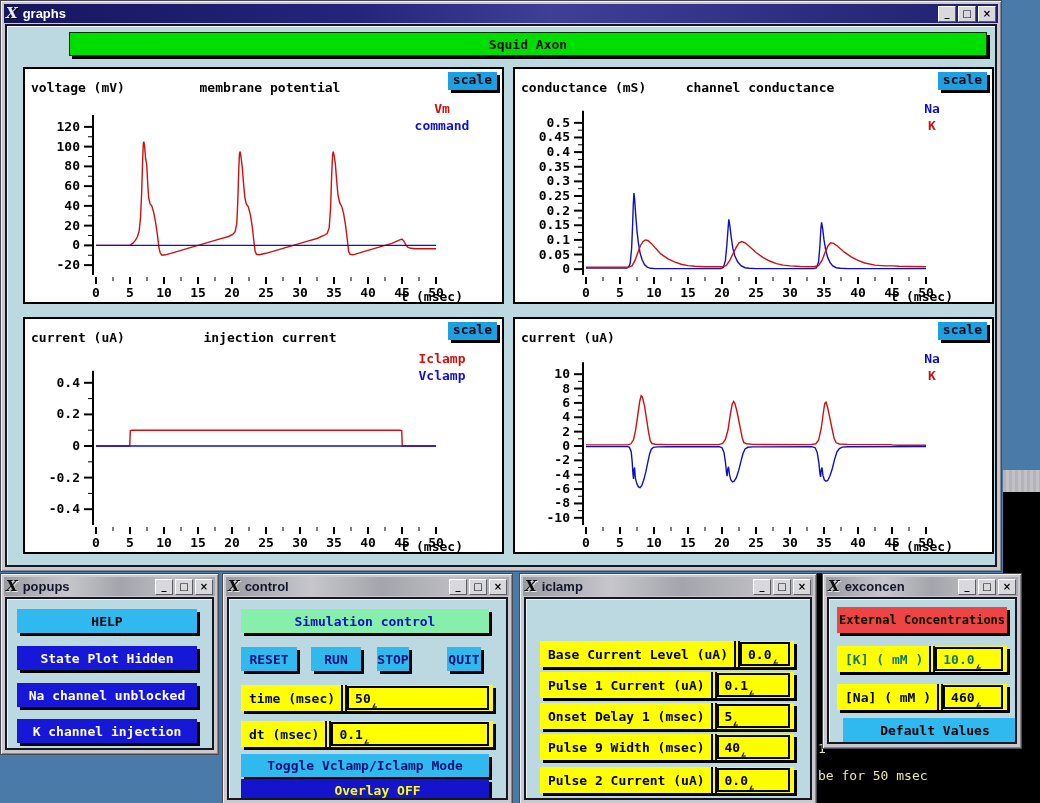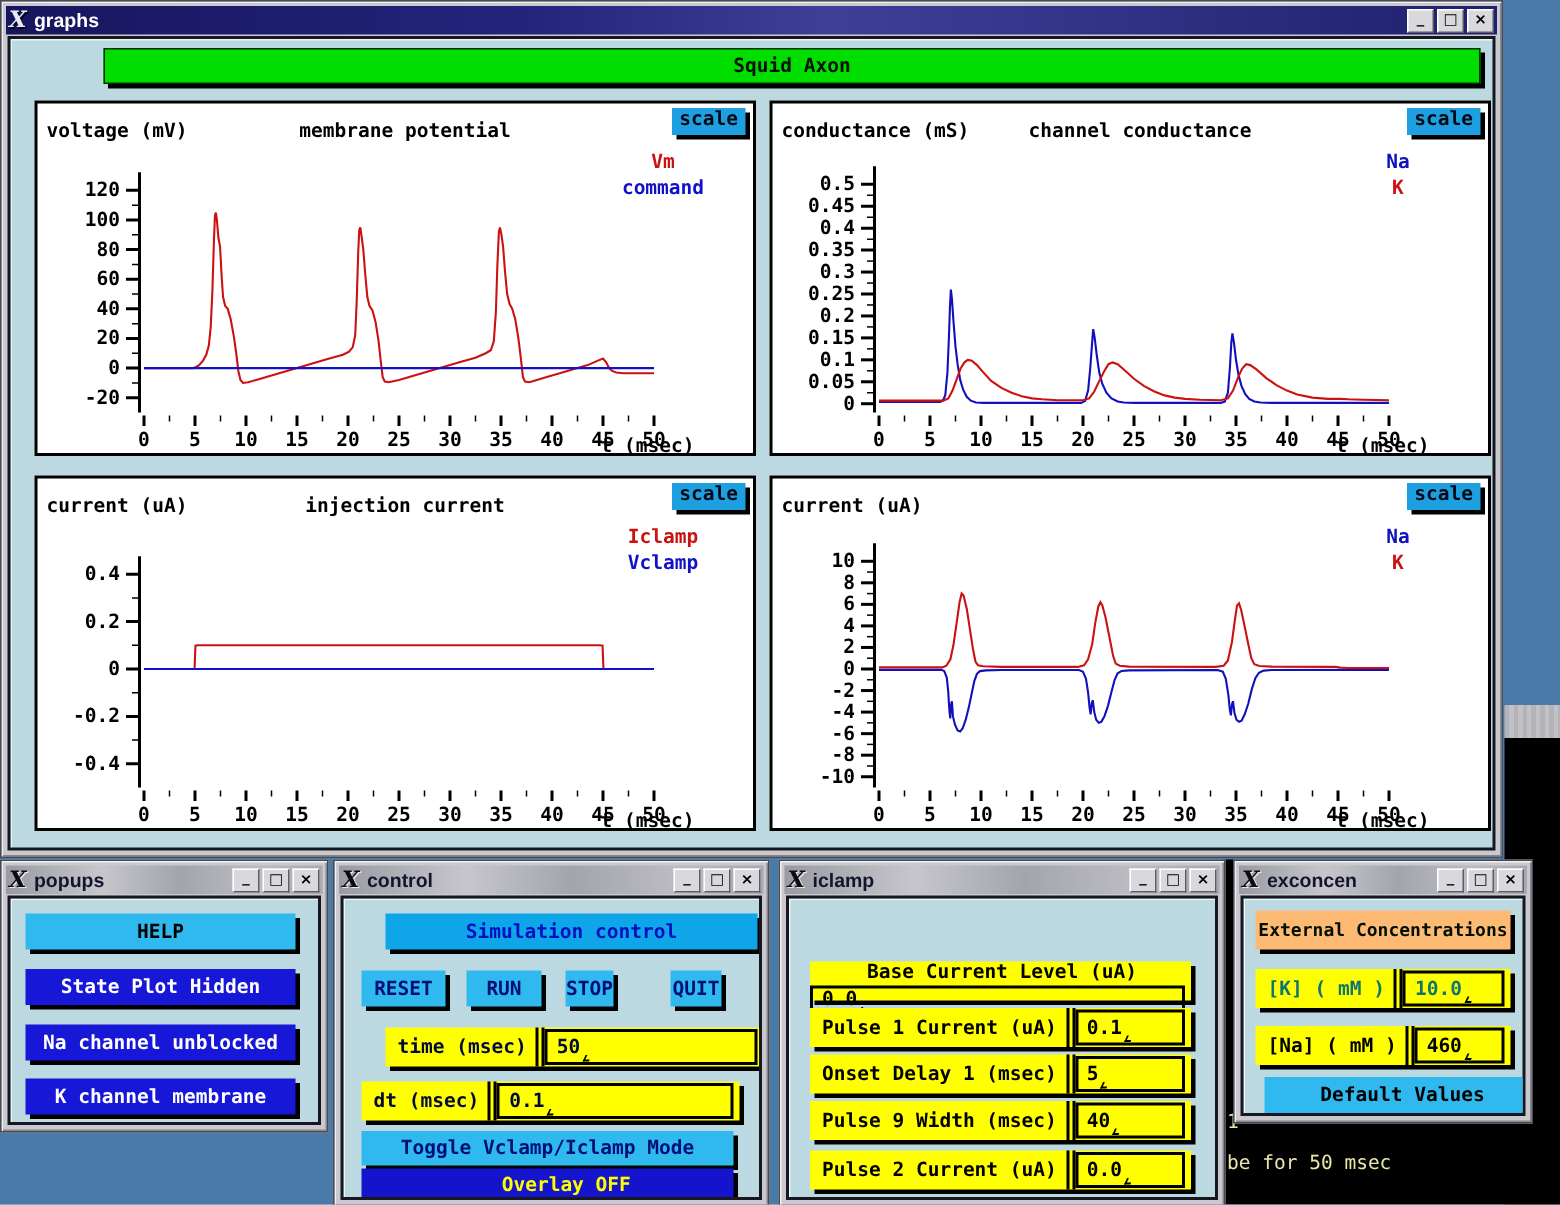--- a/index.html
+++ b/index.html
@@ -41,22 +41,22 @@
     background:#1e9fe0;color:#000814;font:bold 13px "DejaVu Sans Mono",monospace;box-shadow:3px 3px 0 #000;}
   .legend{position:absolute;top:31px;right:12px;width:96px;text-align:center;
     font:bold 13px "DejaVu Sans Mono",monospace;line-height:17px;}
   
   .btn{position:absolute;box-shadow:3px 3px 0 #000;display:flex;align-items:center;justify-content:center;
     font:bold 13px "DejaVu Sans Mono",monospace;box-sizing:border-box;white-space:nowrap;}
   .btn.cyan{background:#2fb9ef;color:#000f78;}
   .btn.cyan-black{background:#2fb9ef;color:#000;}
   .btn.blue{background:#1717d8;color:#fff;}
   .btn.blue-yellow{background:#1414cc;color:#ffff00;padding-left:25px;}
-  .btn.green{background:#0ea5e9;color:#0010c0;margin-left:16px;}
-  .btn.green-black{background:#fdba74;color:#001000;}
+  .btn.green{background:#86efac;color:#0010c0;}
+  .btn.green-black{background:#ef4444;color:#001000;}
   .frow{position:absolute;height:26px;background:#ffff00;box-shadow:3px 3px 0 #000;
     display:flex;align-items:center;font:bold 13px "DejaVu Sans Mono",monospace;color:#000a3c;box-sizing:border-box;}
   .frow .frow-label{padding:0 6px 0 8px;white-space:nowrap;}
   .frow .sep{width:6px;align-self:stretch;border-left:2px solid #000;border-right:2px solid #000;box-sizing:border-box;}
   .frow .vbox{flex:1;align-self:stretch;border:2px solid #000;margin:1px 4px 1px 0;
     display:flex;align-items:center;padding-left:6px;box-sizing:border-box;}
   .caret{width:5px;height:5px;border-left:2px solid #000;border-bottom:2px solid #000;
     transform:translateY(7px) skewX(-25deg) scale(.6);margin-left:1px;}
   .small{font-size:12px;}
   
@@ -403,21 +403,21 @@
         </span>
       <span class="tb-btn">
           <span>×</span>
         </span>
     </span>
   </div>
   <div class="win-body">
     <div class="btn cyan-black" style="left:10px;top:10px;width:180px;height:24px;">HELP</div>
     <div class="btn blue" style="left:10px;top:47px;width:180px;height:24px;">State Plot Hidden</div>
     <div class="btn blue" style="left:10px;top:84px;width:180px;height:24px;">Na channel unblocked</div>
-    <div class="btn blue" style="left:10px;top:120px;width:180px;height:24px;">K channel membrane</div>
+    <div class="btn blue" style="left:10px;top:120px;width:180px;height:24px;">K channel injection</div>
   </div>
 </div>
 
 <div class="window" style="left:222px;top:573px;width:291px;height:232px;">
   <div class="titlebar inactive">
     <span class="xlogo">X</span>
     <span class="tb-title">control</span>
     <span class="tb-btns">
       <span class="tb-btn">
           <span class="g">_</span>
@@ -429,21 +429,21 @@
           <span>×</span>
         </span>
     </span>
   </div>
   <div class="win-body">
     <div class="btn green" style="left:12px;top:10px;width:248px;height:24px;">Simulation control</div>
     <div class="btn cyan" style="left:12px;top:48px;width:56px;height:24px;">RESET</div>
     <div class="btn cyan" style="left:82px;top:48px;width:50px;height:24px;">RUN</div>
     <div class="btn cyan" style="left:148px;top:48px;width:32px;height:24px;">STOP</div>
     <div class="btn cyan" style="left:218px;top:48px;width:34px;height:24px;">QUIT</div>
-    <div class="frow" style="left:28px;top:86px;width:252px;">
+    <div class="frow" style="left:12px;top:86px;width:252px;">
       <span class="frow-label">time (msec)</span>
       <span class="sep"></span>
       <span class="vbox">
           <span>50</span>
           <span class="caret"></span>
         </span>
     </div>
     <div class="frow" style="left:12px;top:122px;width:252px;">
       <span class="frow-label">dt (msec)</span>
       <span class="sep"></span>
@@ -467,21 +467,21 @@
         </span>
       <span class="tb-btn">
           <span>□</span>
         </span>
       <span class="tb-btn">
           <span>×</span>
         </span>
     </span>
   </div>
   <div class="win-body">
-    <div class="frow" style="left:14px;top:42px;width:254px;color:#000;flex-direction:column;">
+    <div class="frow" style="left:14px;top:42px;width:254px;color:#000;">
       <span class="frow-label">Base Current Level (uA)</span>
       <span class="sep"></span>
       <span class="vbox">
           <span>0.0</span>
           <span class="caret"></span>
         </span>
     </div>
     <div class="frow" style="left:14px;top:73px;width:254px;color:#000;">
       <span class="frow-label">Pulse 1 Current (uA)</span>
       <span class="sep"></span>

